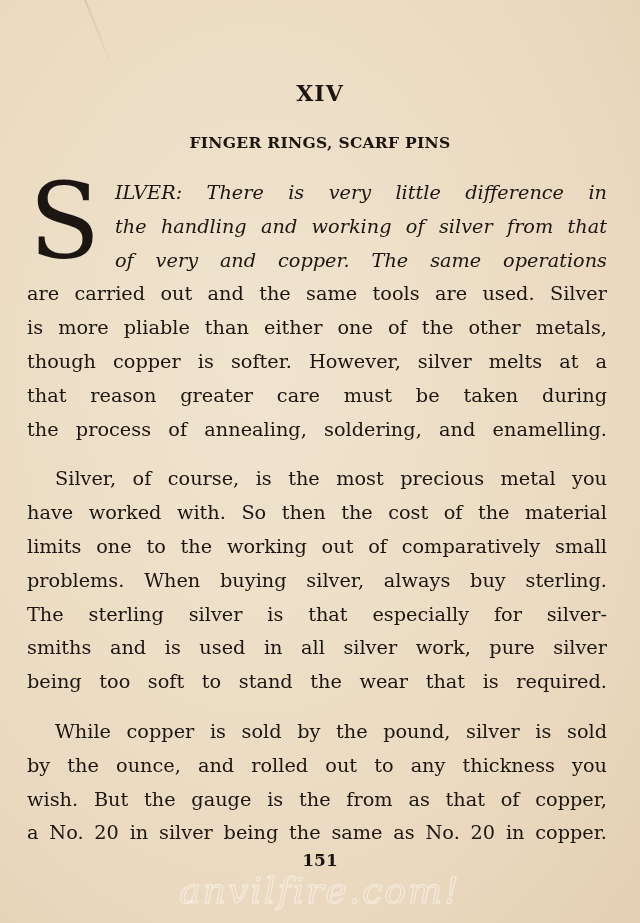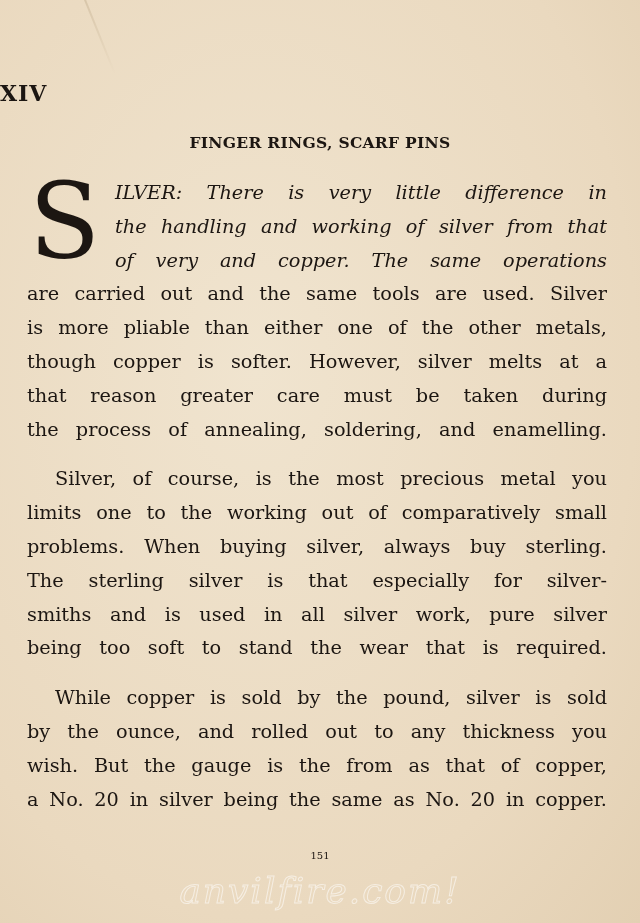--- a/index.html
+++ b/index.html
@@ -10,42 +10,42 @@
       font-family: "DejaVu Serif", "Liberation Serif", serif;
       color: #1c1612;
       position: relative;
     }
     .crease {
       position: absolute; left: 84px; top: 0; width: 2px; height: 80px;
       background: linear-gradient(#cbb89a, rgba(203,184,154,0));
       transform: rotate(-22deg); transform-origin: top left; opacity: .6;
     }
     .chapter-num {
-      position: absolute; top: 80px; left: 0; width: 640px; text-align: left;
+      position: absolute; top: 80px; left: 0; width: 640px; text-align: center;
       font-weight: bold; font-size: 22px; letter-spacing: 1px;
     }
     .chapter-title {
       position: absolute; top: 133px; left: 0; width: 640px; text-align: center;
       font-weight: bold; font-size: 15.5px; letter-spacing: .3px;
     }
     .body-text {
       position: absolute; top: 176px; left: 27px; width: 580px;
       font-size: 19.3px; line-height: 33.8px;
     }
     .line { display: block; text-align: justify; text-align-last: justify; white-space: nowrap; height: 33.8px; }
     .indent-drop { padding-left: 88px; font-style: italic; }
     .indent-para { padding-left: 28px; margin-top: 16px; }
     .dropcap {
       position: absolute; left: 2px; top: -6px;
       font-family: "DejaVu Serif", serif; font-size: 104px; line-height: 104px;
       font-weight: normal;
     }
     .page-num {
       position: absolute; top: 850px; left: 0; width: 640px; text-align: center;
-      font-weight: normal; font-size: 10px;
+      font-weight: bold; font-size: 17px;
     }
     .watermark {
       position: absolute; top: 870px; left: 0; width: 640px; text-align: center;
       font-family: "DejaVu Serif", serif; font-style: italic; font-size: 36px;
       color: transparent; -webkit-text-stroke: 1px rgba(255,255,255,.55);
       letter-spacing: 2px;
     }
   </style>
 </head>
 <body>
@@ -59,20 +59,21 @@
   <span class="dropcap">S</span>
   <span class="line indent-drop">ILVER: There is very little difference in</span>
   <span class="line indent-drop">the handling and working of silver from that</span>
   <span class="line indent-drop">of very and copper.  The same operations</span>
   <span class="line">are carried out and the same tools are used.  Silver</span>
   <span class="line">is more pliable than either one of the other metals,</span>
   <span class="line">though copper is softer.  However, silver melts at a</span>
   <span class="line">that reason greater care must be taken during</span>
   <span class="line">the process of annealing, soldering, and enamelling.</span>
   <span class="line indent-para">Silver, of course, is the most precious metal you</span>
+  <span class="line">have worked with.  So then the cost of the material</span>
   <span class="line">limits one to the working out of comparatively small</span>
   <span class="line">problems.  When buying silver, always buy sterling.</span>
   <span class="line">The sterling silver is that especially for silver-</span>
   <span class="line">smiths and is used in all silver work, pure silver</span>
   <span class="line">being too soft to stand the wear that is required.</span>
   <span class="line indent-para">While copper is sold by the pound, silver is sold</span>
   <span class="line">by the ounce, and rolled out to any thickness you</span>
   <span class="line">wish.  But the gauge is the from as that of copper,</span>
   <span class="line">a No. 20 in silver being the same as No. 20 in copper.</span>
 </div>

